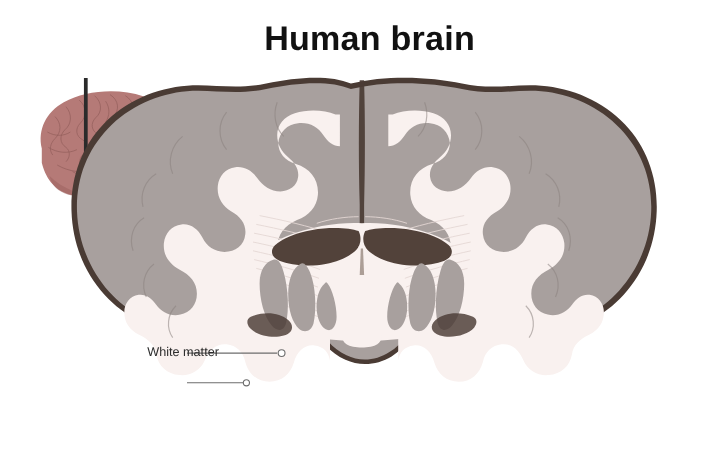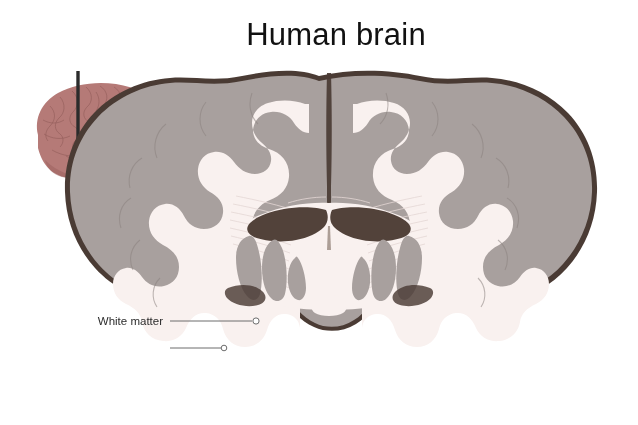--- a/index.html
+++ b/index.html
@@ -19,38 +19,39 @@
   }
   #title {
     position: absolute;
     left: 0;
     top: 18px;
     width: 512px;
     text-align: center;
     padding-left: 160px;
     box-sizing: border-box;
     font-size: 31px;
-    font-weight: normal;
+    font-weight: bold;
     color: #111111;
     letter-spacing: 0.2px;
     line-height: 34px;
     white-space: nowrap;
   }
   .svg-layer {
     position: absolute;
     left: 0;
     top: 0;
   }
   .label-text {
     position: absolute;
     font-size: 11.5px;
     color: #2c2c2c;
     white-space: nowrap;
     text-align: right;
     line-height: 14px;
+    padding-left: 36px;
   }
   #label-white { left: 0; top: 314px; width: 163px; }
   #label-gray  { left: 0; top: 341px; width: 163px; }
 </style>
 </head>
 <body>
 
 <div id="page">
 
   <div id="title">Human brain</div>

